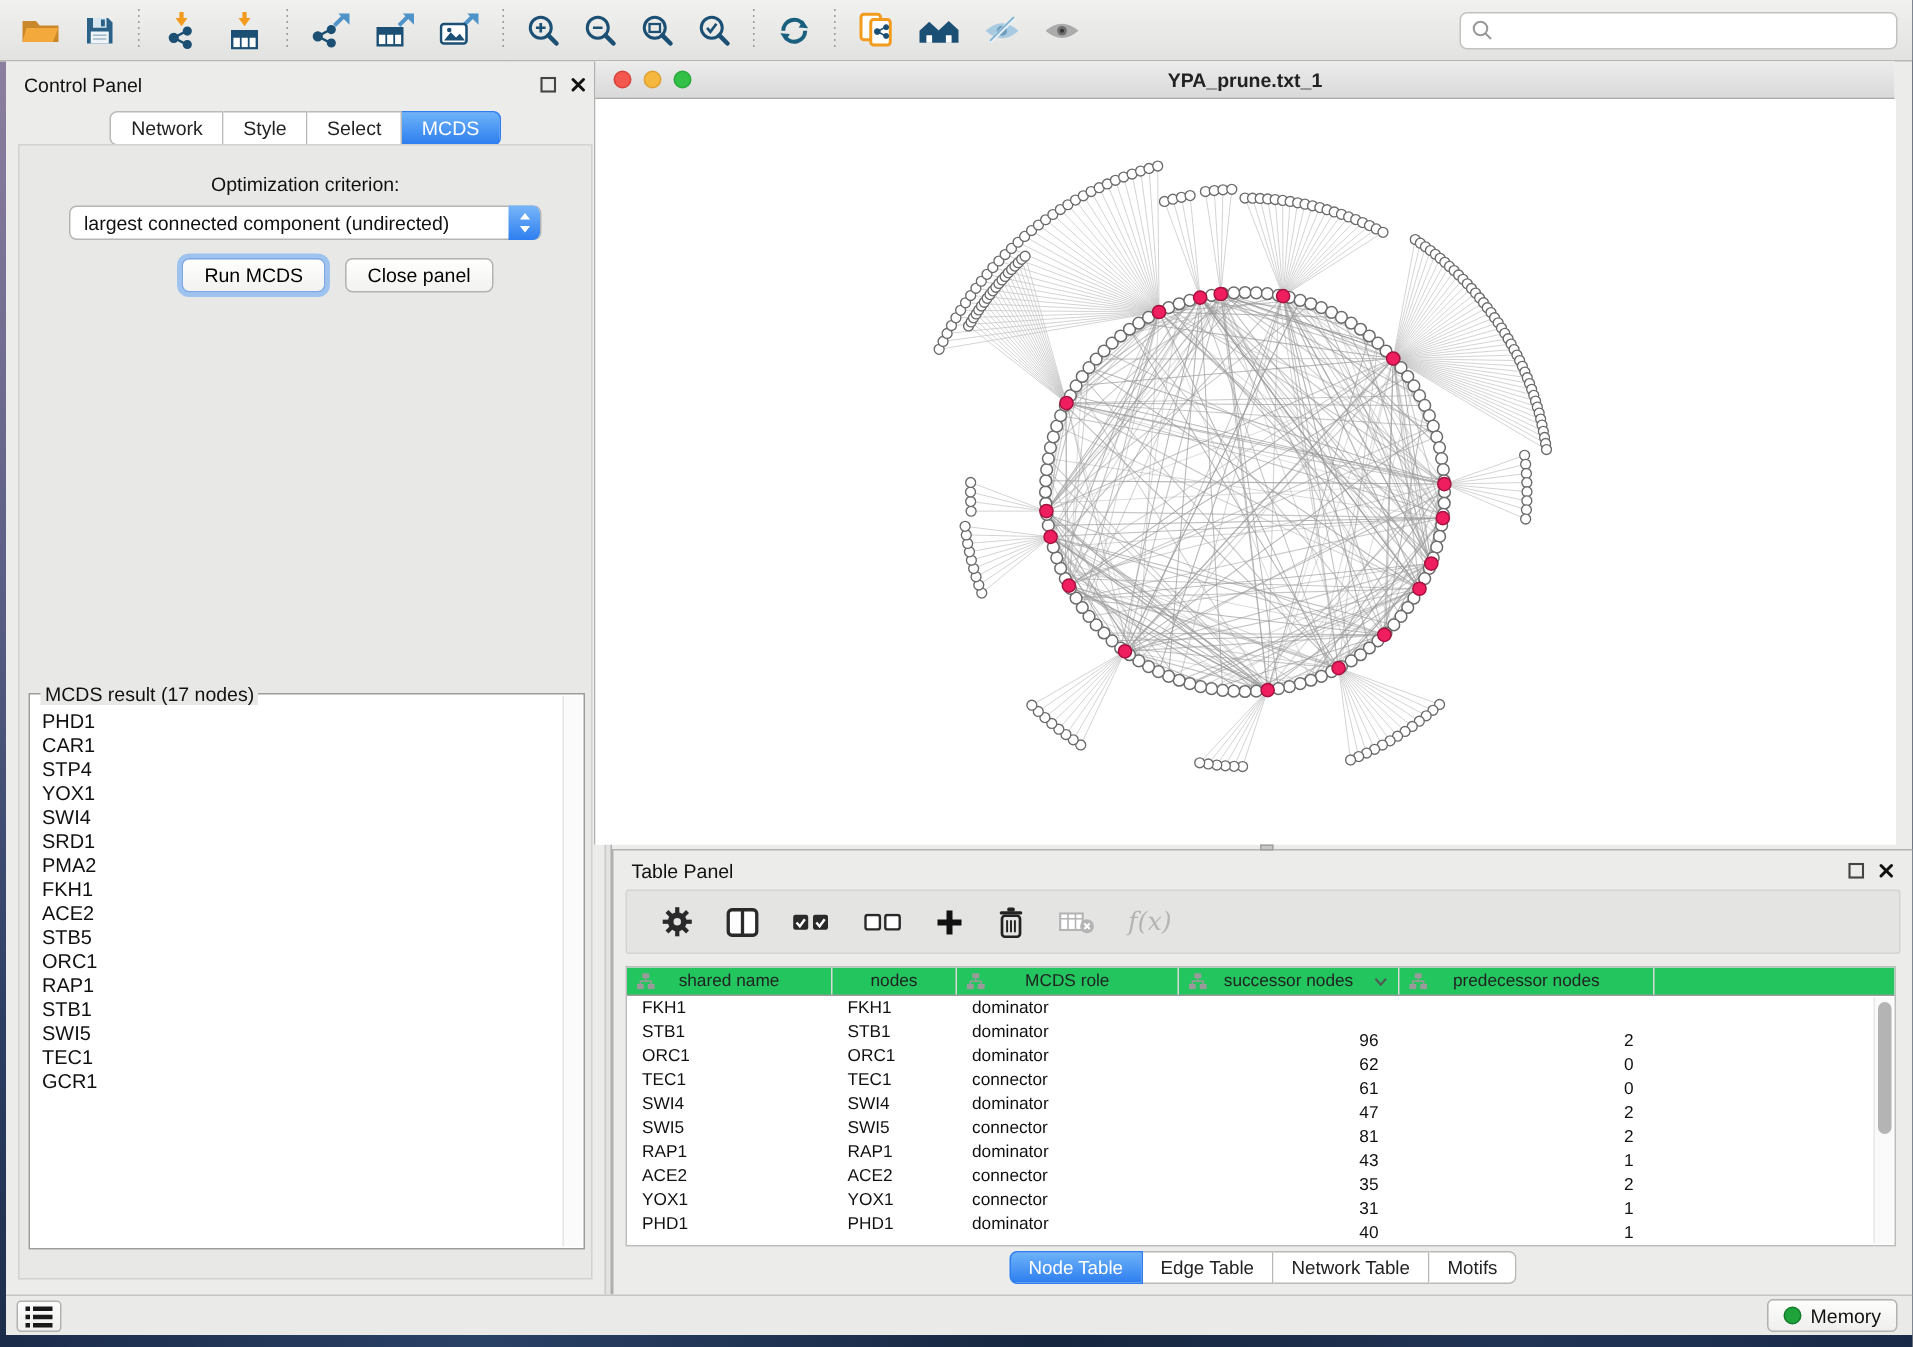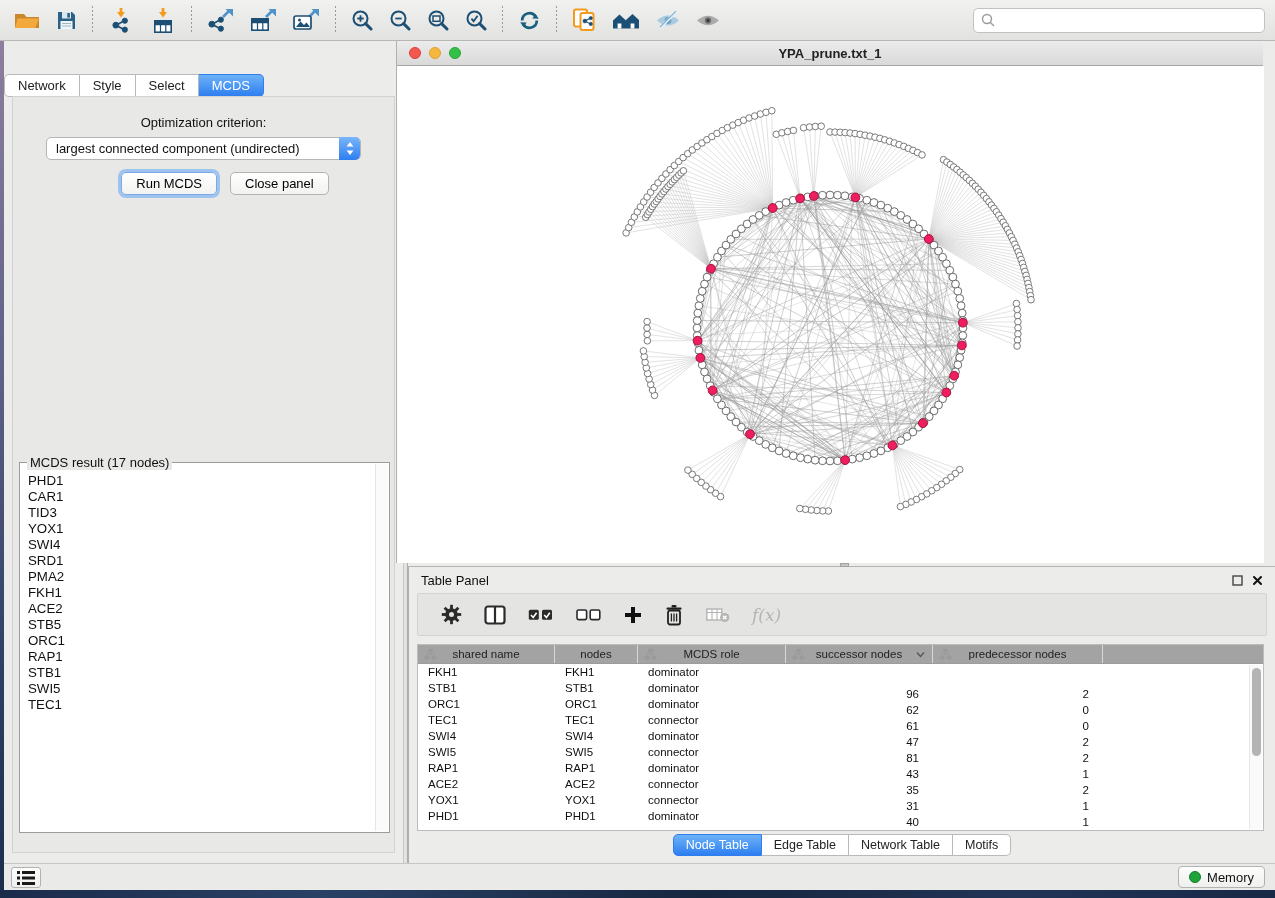--- a/index.html
+++ b/index.html
@@ -21,21 +21,21 @@
   .ic{display:inline-flex;align-items:flex-end;justify-content:center;}
   .search-wrap{margin-left:auto;position:relative;width:292px;height:25px;}
   .search-wrap .sic{position:absolute;left:8px;top:5px;}
   .search-input{width:100%;height:100%;border:1px solid #c2c2c0;border-radius:5px;
     background:#fff;padding:0 8px 0 28px;font:13px "Liberation Sans",sans-serif;outline:none;}
   
   .control-panel{position:absolute;left:4px;top:41px;width:399px;height:822px;background:#ececea;}
   .cp-header{height:26px;display:flex;align-items:center;padding:4px 12px 0 12px;font-size:13px;}
   .panel-btns{margin-left:auto;display:flex;gap:9px;align-items:center;}
   .pbtn{display:inline-flex;cursor:default;}
-  .cp-tabs{position:absolute;left:0;top:33px;width:100%;display:flex;}
+  .cp-tabs{position:absolute;left:0;top:33px;width:100%;display:flex;justify-content:center;}
   .seg{font-size:13px;padding:3px 13px;background:#fff;border:1px solid #b9b9b7;border-left:none;color:#222;cursor:default;}
   .seg:first-child{border-left:1px solid #b9b9b7;border-radius:5px 0 0 5px;}
   .seg:last-child{border-radius:0 5px 5px 0;}
   .seg.active{background:linear-gradient(#6db3f8,#2e7ef0);border-color:#2e7ef0;color:#fff;}
   .cp-body{position:absolute;left:8px;right:8px;top:55px;bottom:10px;
     background:#e8e8e6;border:1px solid #d2d2d0;}
   .opt-label{text-align:center;margin-top:18px;font-size:13px;}
   .dropdown{position:relative;margin:7px auto 0 auto;width:315px;height:23px;background:#fff;
     border:1px solid #b5b5b3;border-radius:5px;display:flex;align-items:center;cursor:default;}
   .dd-text{font-size:13px;padding-left:9px;white-space:nowrap;}
@@ -70,21 +70,21 @@
   .net-canvas svg{display:block;}
   
   .table-panel{position:absolute;left:408px;top:566px;width:867px;height:297px;background:#ececea;border-left:1px solid #b0b0ae;border-top:1px solid #b4b4b2;}
   .tp-header{height:24px;display:flex;align-items:center;padding:2px 12px 0 12px;font-size:13px;}
   .tp-toolbar{margin:2px 8px 0 8px;height:43px;background:#e4e4e2;border:1px solid #d4d4d2;border-radius:2px;
     display:flex;align-items:center;gap:0;padding-left:12px;}
   .tpt-btn{background:none;border:none;margin:0 9px;padding:2px;display:flex;align-items:center;cursor:default;}
   .fx{font-family:"DejaVu Serif",serif;font-style:italic;font-size:17px;color:#b4b4b4;}
   .tp-table{position:absolute;left:8px;top:77px;width:847px;height:187px;background:#fff;
     border:1px solid #bcbcba;overflow:hidden;}
-  .th-row{display:flex;height:19px;background:#a3a3a3;border-bottom:1px solid #9c9c9a;}
+  .th-row{display:flex;height:19px;background:#22c55e;border-bottom:1px solid #9c9c9a;}
   .th{position:relative;display:flex;align-items:center;justify-content:center;
     border-right:1px solid #d8d8d6;font-size:11.5px;color:#222;flex:0 0 auto;}
   .th .hicon{position:absolute;left:6px;top:3px;}
   .th .hchev{position:absolute;right:7px;top:6px;}
   .tr{display:flex;height:16px;align-items:center;font-size:11.5px;}
   .td{flex:0 0 auto;white-space:nowrap;overflow:hidden;}
   .td.left{padding-left:10px;}
   .td.right{text-align:right;padding-right:14px;margin-top:44px;}
   .tp-scroll{position:absolute;top:20px;right:1px;bottom:1px;width:13px;background:#fafafa;border-left:1px solid #e8e8e8;}
   .tp-thumb{position:absolute;left:2px;top:3px;width:9px;height:88px;background:#b4b4b4;border-radius:5px;}
@@ -305,20 +305,35 @@
           <svg width="14" height="14" viewBox="0 0 14 14" xmlns="http://www.w3.org/2000/svg">
             <circle cx="6" cy="6" r="4.5" fill="none" stroke="#9a9a9a" stroke-width="1.4"></circle>
             <line x1="9.4" y1="9.4" x2="13" y2="13" stroke="#9a9a9a" stroke-width="1.4"></line>
           </svg>
         </span>
       <input class="search-input" value="" style="">
     </span>
   </div>
 
   <div class="control-panel">
+    <div class="cp-header">
+      <span>Control Panel</span>
+      <span class="panel-btns">
+        <span class="pbtn">
+            <svg width="11" height="11" viewBox="0 0 11 11" xmlns="http://www.w3.org/2000/svg">
+              <rect x="1" y="1" width="9" height="9" fill="none" stroke="#444" stroke-width="1.4"></rect>
+            </svg>
+          </span>
+        <span class="pbtn">
+            <svg width="11" height="11" viewBox="0 0 11 11" xmlns="http://www.w3.org/2000/svg">
+              <path d="M2 2l7 7M9 2l-7 7" stroke="#111" stroke-width="2" stroke-linecap="round"></path>
+            </svg>
+          </span>
+      </span>
+    </div>
     <div class="cp-tabs" id="cp-tabs">
         <div class="seg">Network</div>
         <div class="seg">Style</div>
         <div class="seg">Select</div>
         <div class="seg active">MCDS</div>
       </div>
     <div class="cp-body">
       <div class="opt-label">Optimization criterion:</div>
       <div class="dropdown">
         <span class="dd-text">largest connected component (undirected)</span>
@@ -331,33 +346,34 @@
       </div>
       <div class="btn-row">
         <button class="mac-btn focus">Run MCDS</button>
         <button class="mac-btn">Close panel</button>
       </div>
       <div class="fieldset">
         <span class="legend">MCDS result (17 nodes)</span>
         <div class="result-list" id="result-list">
             <div>PHD1</div>
             <div>CAR1</div>
-            <div>TID3</div>
+            <div>STP4</div>
             <div>YOX1</div>
             <div>SWI4</div>
             <div>SRD1</div>
             <div>PMA2</div>
             <div>FKH1</div>
             <div>ACE2</div>
             <div>STB5</div>
             <div>ORC1</div>
             <div>RAP1</div>
             <div>STB1</div>
             <div>SWI5</div>
             <div>TEC1</div>
+            <div>GCR1</div>
           </div>
         <div class="result-scroll"></div>
       </div>
     </div>
   </div>
 
   <div class="v-splitter">
       <span class="grip"></span>
     </div>
   <div class="h-grip"></div>

